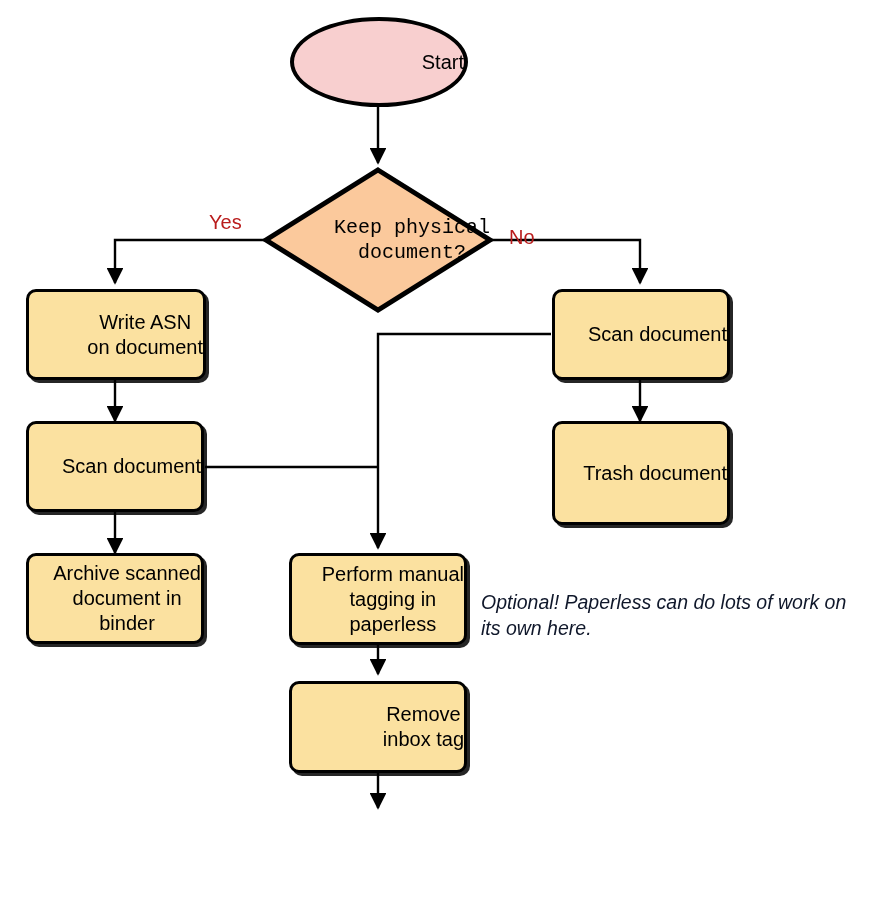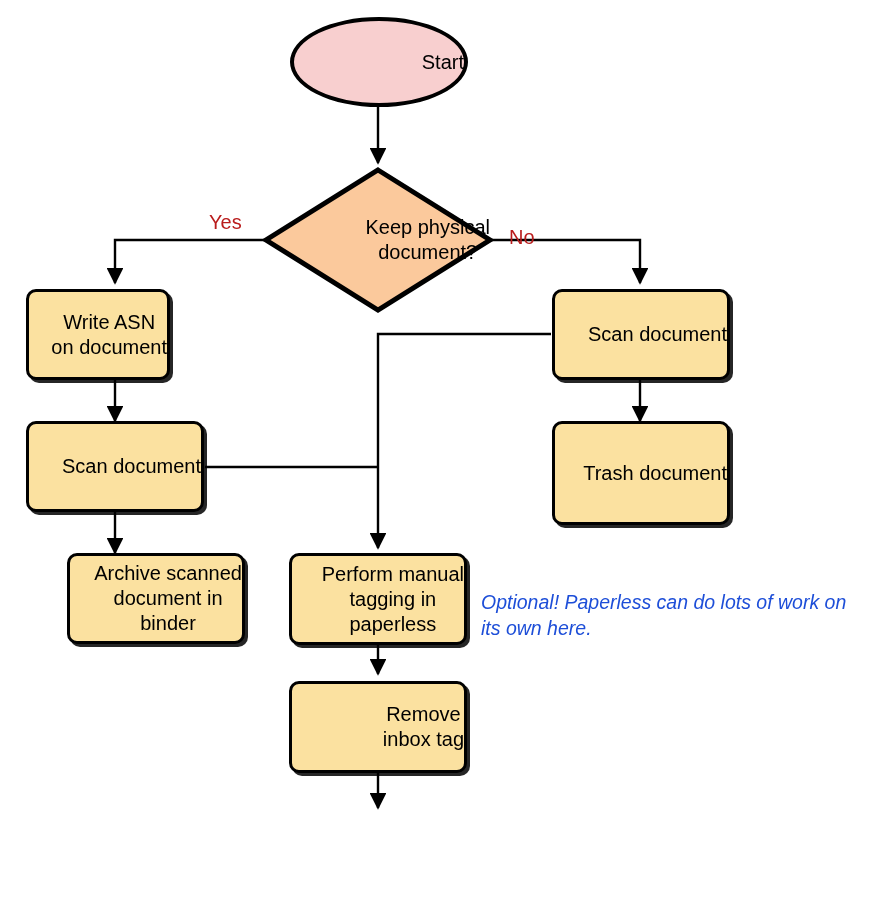--- a/index.html
+++ b/index.html
@@ -65,21 +65,21 @@
     position: absolute;
     font-size: 20px;
     color: #b91c1c;
     white-space: nowrap;
   }
   .note {
     position: absolute;
     font-style: italic;
     font-size: 19.5px;
     line-height: 26px;
-    color: #1d4ed8;
+    color: #0f172a;
     white-space: pre-line;
   }
 </style>
 </head>
 <body>
 
 <div id="stage">
 
   <svg id="edges" viewBox="0 0 888 907" xmlns="http://www.w3.org/2000/svg">
     <defs>
@@ -111,38 +111,38 @@
       <path d="M 378 645 L 378 674" marker-end="url(#arrow)"></path>
 
       <path d="M 378 773 L 378 808" marker-end="url(#arrow)"></path>
     </g>
   </svg>
 
   <div class="node node-terminal" style="left:290px; top:17px; width:178px; height:90px;">
     <span>Start</span>
   </div>
 
-  <div class="node node-decision" style="left:266px; top:170px; width:224px; height:140px;">
+  <div class="node node-decision" style="left:266px; top:170px; width:224px; height:140px;font-family:Liberation Mono, monospace;">
     <span class="decision-label">Keep physical
 document?</span>
   </div>
 
   <div class="edge-label" style="left:209px; top:211px;">Yes</div>
   <div class="edge-label" style="left:509px; top:226px;">No</div>
 
-  <div class="node node-box" style="left:26px; top:289px; width:144px; height:91px;">
+  <div class="node node-box" style="left:26px; top:289px; width:180px; height:91px;">
     <span>Write ASN
 on document</span>
   </div>
 
   <div class="node node-box" style="left:26px; top:421px; width:178px; height:91px;">
     <span>Scan document</span>
   </div>
 
-  <div class="node node-box" style="left:26px; top:553px; width:178px; height:91px;margin-left:41px;">
+  <div class="node node-box" style="left:26px; top:553px; width:178px; height:91px;">
     <span>Archive scanned
 document in
 binder</span>
   </div>
 
   <div class="node node-box" style="left:552px; top:289px; width:178px; height:91px;">
     <span>Scan document</span>
   </div>
 
   <div class="node node-box" style="left:552px; top:421px; width:178px; height:104px;">

